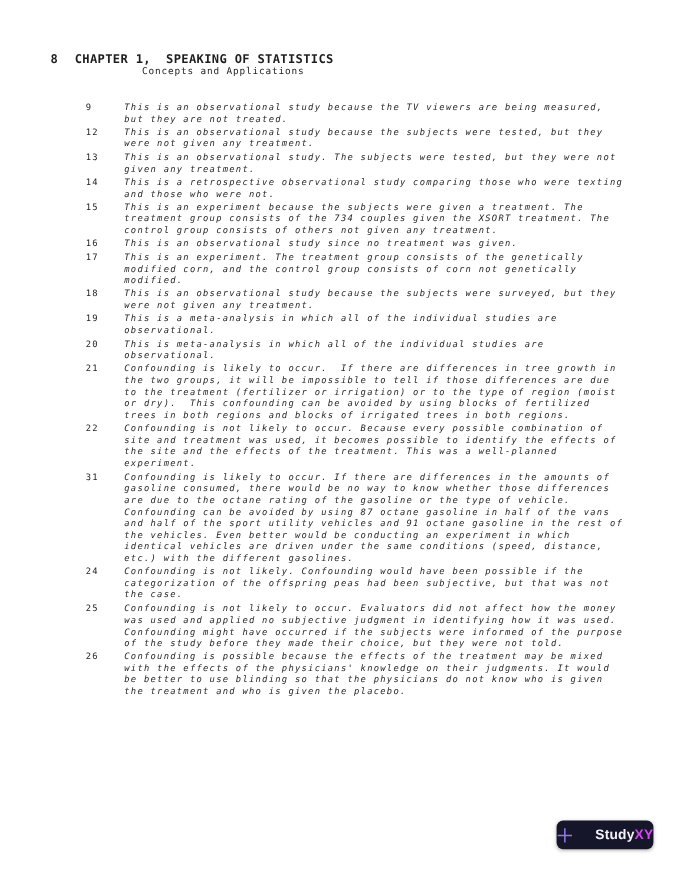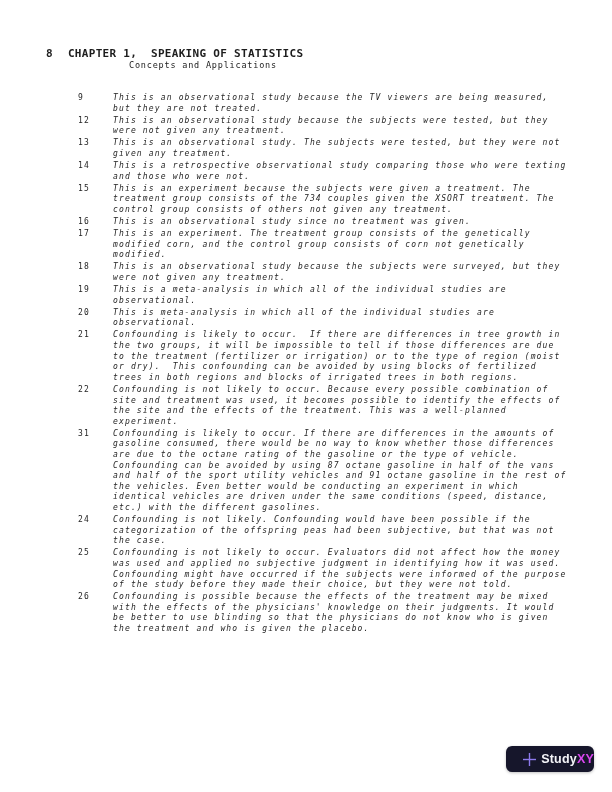--- a/index.html
+++ b/index.html
@@ -70,21 +70,21 @@
   }
   .brand-badge {
     position: absolute;
     top: 746px;
     left: 506px;
     width: 88px;
     height: 26px;
     border-radius: 6px;
     display: flex;
     align-items: center;
-    justify-content: flex-end;
+    justify-content: space-between;
     gap: 4px;
     font-family: "Liberation Sans", sans-serif;
     box-shadow: 0 1px 3px rgba(0,0,0,0.25);
   }
   .brand-badge .plus-wrap {
     display: flex;
     align-items: center;
   }
   .brand-badge .brand-text {
     font-size: 12.5px;

